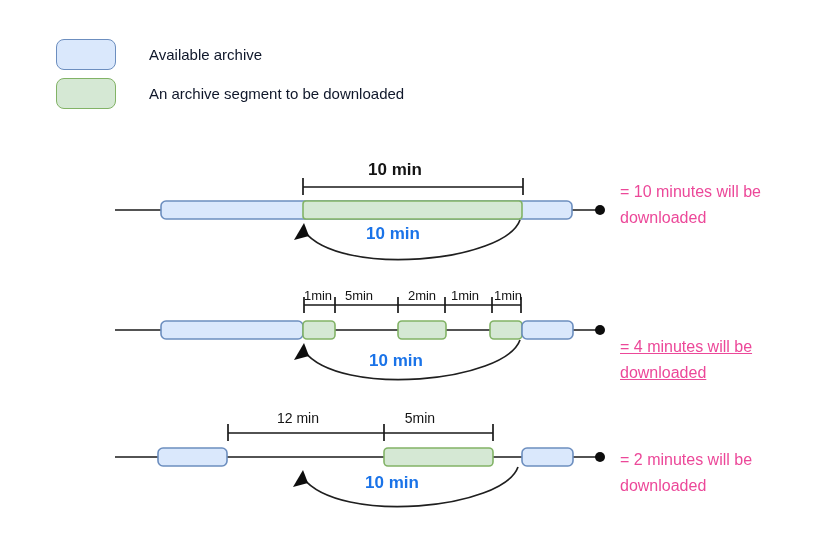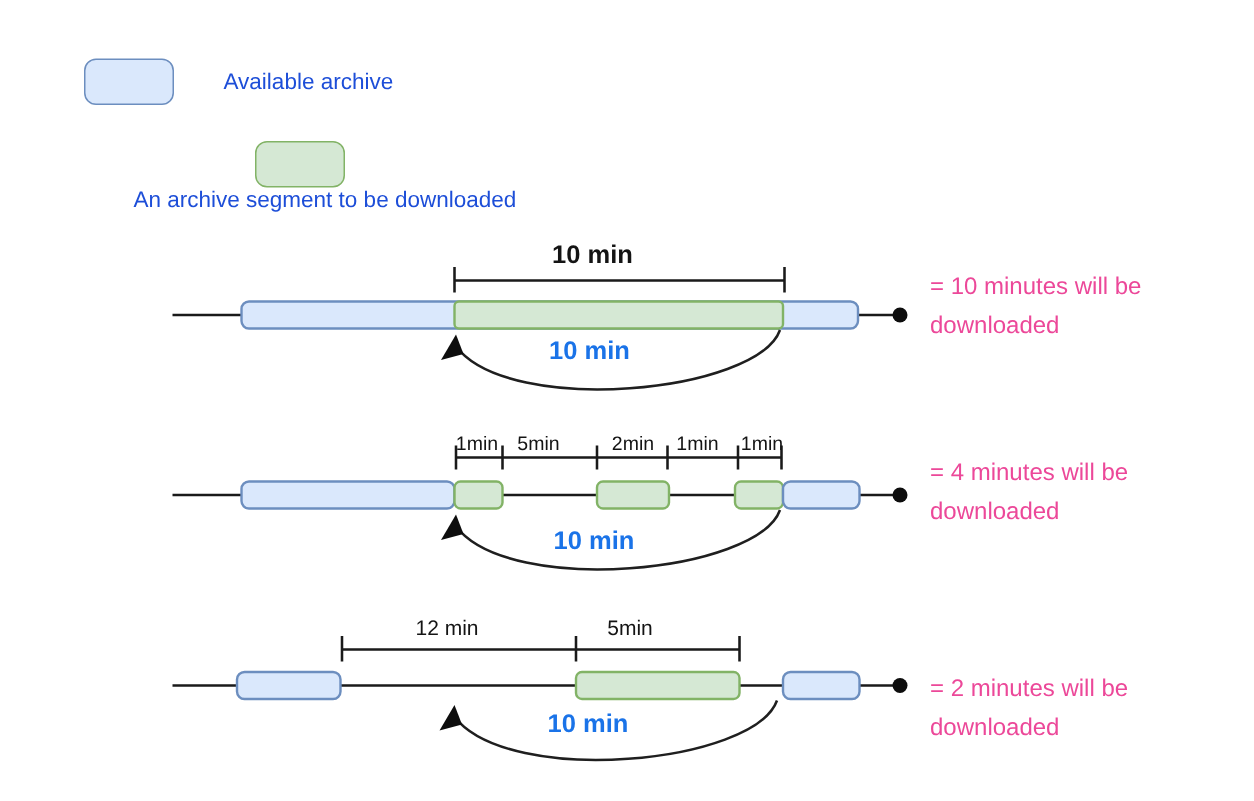--- a/index.html
+++ b/index.html
@@ -12,21 +12,21 @@
     background: #ffffff;
     overflow: hidden;
   }
   
   .legend-row { position: absolute; left: 56px; display: flex; align-items: center; }
   .legend-swatch {
     width: 60px; height: 31px; border-radius: 8px; flex: 0 0 auto;
   }
   .swatch-available { background: #dae8fc; border: 1.6px solid #6c8ebf; }
   .swatch-segment   { background: #d5e8d4; border: 1.6px solid #82b366; }
-  .legend-label { margin-left: 33px; font-size: 15px; color: #1d4ed8; white-space: nowrap; }
+  .legend-label { margin-left: 33px; font-size: 15px; color: #0f172a; white-space: nowrap; }
   
   svg.diagram-canvas { position: absolute; left: 0; top: 0; }
   .tl-line   { stroke: #1a1a1a; stroke-width: 1.7; fill: none; }
   .tl-dot    { fill: #0d0d0d; stroke: none; }
   .bar-available { fill: #dae8fc; stroke: #6c8ebf; stroke-width: 1.6; }
   .bar-segment   { fill: #d5e8d4; stroke: #82b366; stroke-width: 1.6; }
   .bracket   { stroke: #1a1a1a; stroke-width: 1.7; fill: none; }
   .arrow     { stroke: #1f1f1f; stroke-width: 1.7; fill: none; }
   .arrow-head { fill: #0d0d0d; stroke: none; }
   text { font-family: "Liberation Sans", sans-serif; fill: #141414; }
@@ -42,21 +42,21 @@
 </style>
 </head>
 <body>
 
 <div class="frame">
 
   <div class="legend-row" style="top:39px;">
     <div class="legend-swatch swatch-available"></div>
     <div class="legend-label">Available archive</div>
   </div>
-  <div class="legend-row" style="top:94px;flex-direction:column;">
+  <div class="legend-row" style="top:78px;">
     <div class="legend-swatch swatch-segment"></div>
     <div class="legend-label">An archive segment to be downloaded</div>
   </div>
 
   <svg class="diagram-canvas" width="836" height="534" viewBox="0 0 836 534">
 
     <g>
       <line class="tl-line" x1="115" y1="210" x2="600" y2="210"></line>
       <circle class="tl-dot" cx="600" cy="210" r="5"></circle>
       <rect class="bar-available" x="161" y="201" width="411" height="18" rx="5"></rect>
@@ -96,16 +96,16 @@
       <path class="bracket" d="M228,433 L493,433 M228,424 L228,441 M384,424 L384,441 M493,424 L493,441"></path>
       <text class="t-tick-md" x="298" y="423">12 min</text>
       <text class="t-tick-md" x="420" y="423">5min</text>
       <path class="arrow" d="M518,467 C503,509 340,525 303,478"></path>
       <polygon class="arrow-head" points="303,470 293,487 308,483"></polygon>
       <text class="t-seek" x="392" y="488">10 min</text>
     </g>
   </svg>
 
   <div class="result-text" style="top:179px;">= 10 minutes will be downloaded</div>
-  <div class="result-text" style="top:303px;">= 4 minutes will be downloaded</div>
+  <div class="result-text" style="top:334px;text-decoration:underline;">= 4 minutes will be downloaded</div>
   <div class="result-text" style="top:447px;">= 2 minutes will be downloaded</div>
 
 </div>
 
 </body></html>

